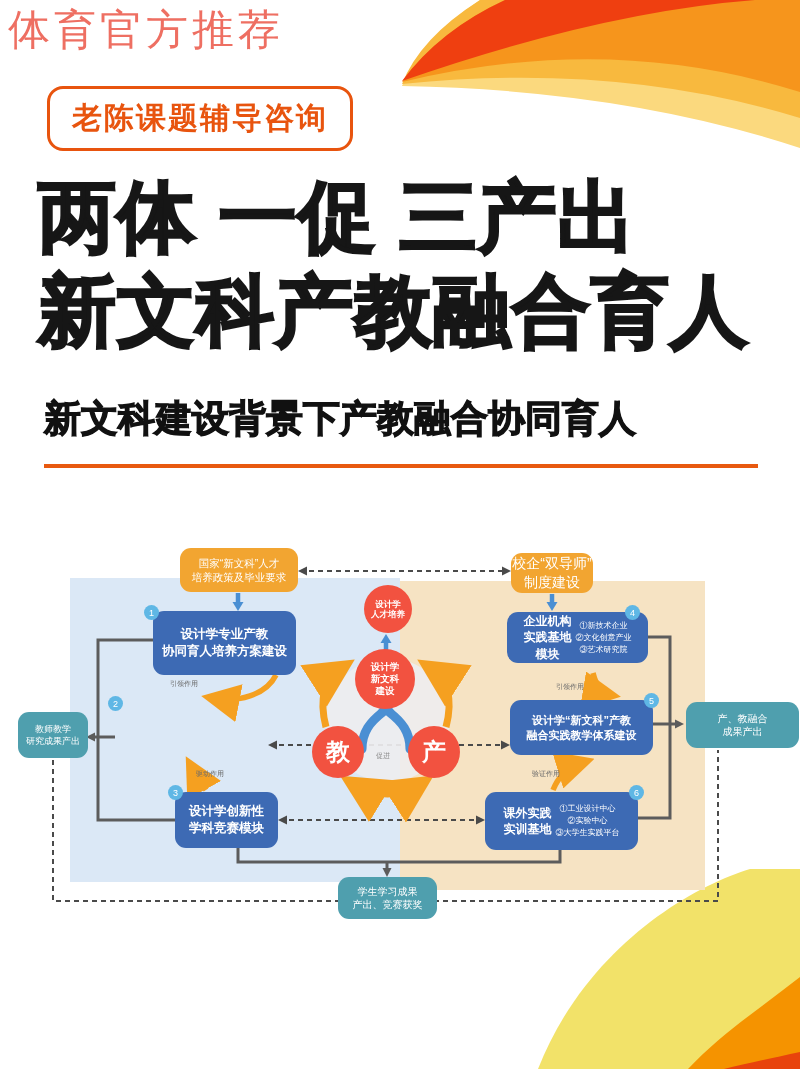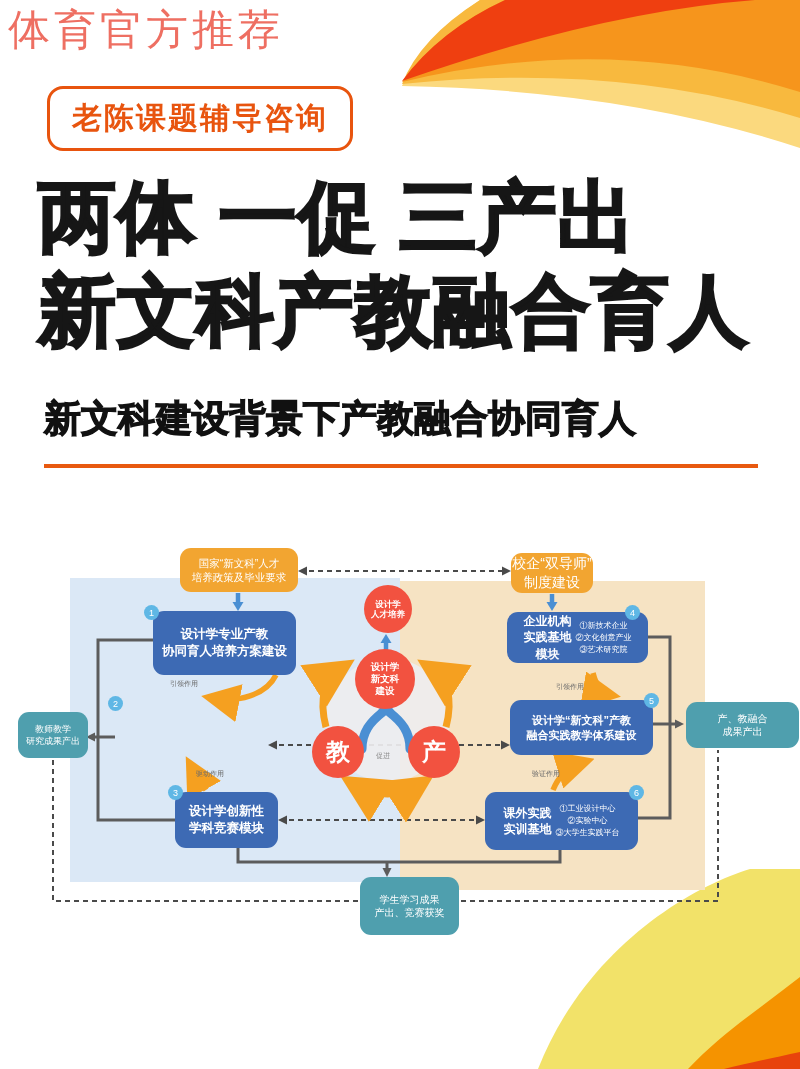--- a/index.html
+++ b/index.html
@@ -56,21 +56,21 @@
   #gov-box{left:180px;top:13px;width:118px;height:44px;font-size:10.5px;}
   #school-box{left:511px;top:18px;width:82px;height:40px;font-size:14px;}
   #box1{left:153px;top:76px;width:143px;height:64px;font-size:12.5px;}
   #box2{left:115px;top:168px;width:153px;height:54px;font-size:12px;}
   #box3{left:175px;top:257px;width:103px;height:56px;font-size:12.5px;}
   #box4{left:507px;top:77px;width:141px;height:51px;font-size:12px;}
   #box5{left:510px;top:165px;width:143px;height:55px;font-size:11px;}
   #box6{left:485px;top:257px;width:153px;height:58px;font-size:12px;}
   #teal-left{left:18px;top:177px;width:70px;height:46px;font-size:9px;}
   #teal-right{left:686px;top:167px;width:113px;height:46px;font-size:10px;}
-  #teal-bottom{left:338px;top:342px;width:99px;height:58px;font-size:10px;margin-left:22px;}
+  #teal-bottom{left:338px;top:342px;width:99px;height:42px;font-size:10px;}
   #circ-top{left:364px;top:50px;width:48px;height:48px;font-size:8.5px;line-height:1.2;}
   #circ-mid{left:355px;top:114px;width:60px;height:60px;font-size:9.5px;line-height:1.25;}
   #circ-edu{left:312px;top:191px;width:52px;height:52px;font-size:24px;}
   #circ-ind{left:408px;top:191px;width:52px;height:52px;font-size:24px;}
   .z5{z-index:5;}
   .z3{z-index:3;}
   .z1{z-index:1;}
   .z2{z-index:2;}
   .z4{z-index:4;}
 </style>

